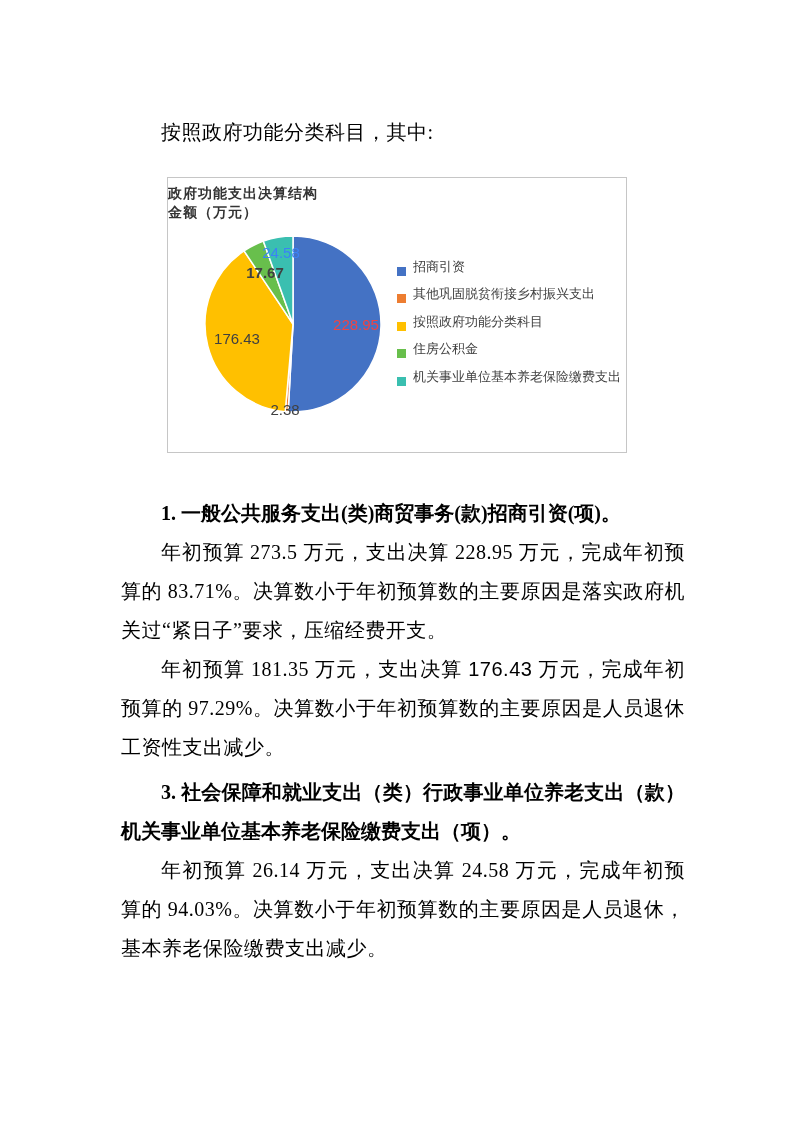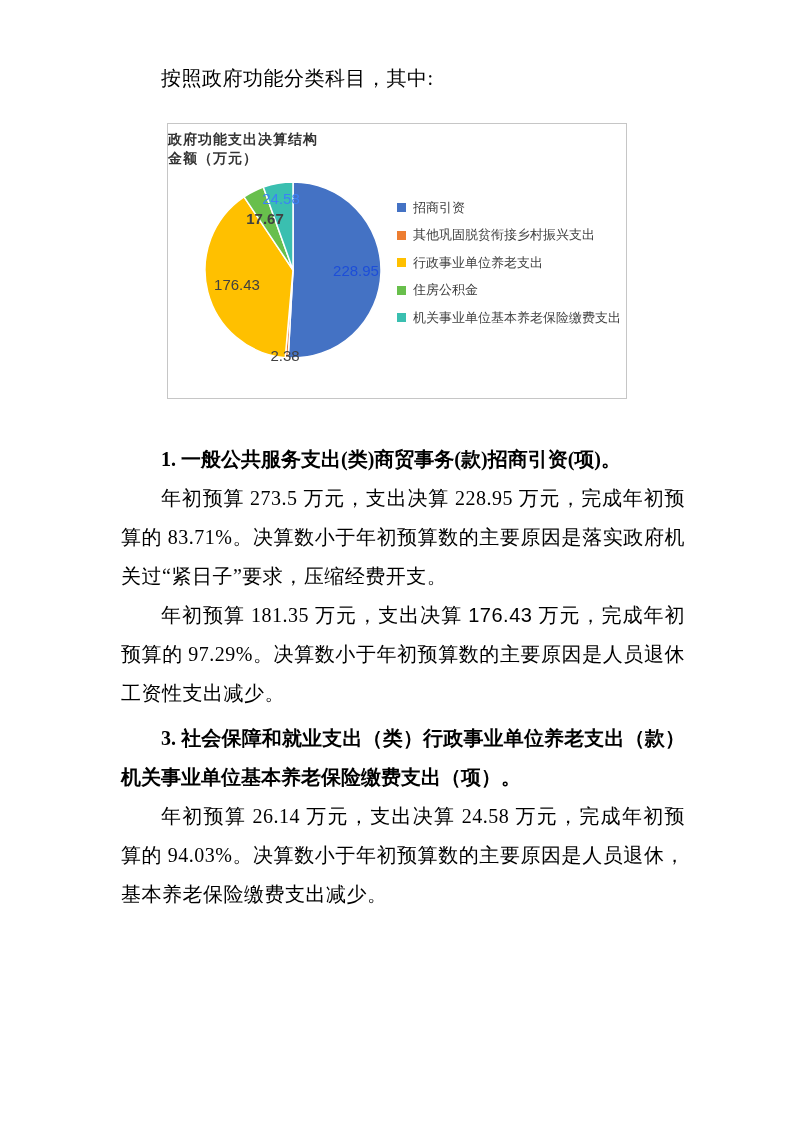--- a/index.html
+++ b/index.html
@@ -8,21 +8,21 @@
     width: 793px;
     height: 1122px;
     background: #ffffff;
     overflow: hidden;
     font-family: "Liberation Serif", "DejaVu Serif", serif;
     color: #000000;
   }
   
   .intro {
     margin: 0 108px 0 121px;
-    padding-top: 64px;
+    padding-top: 118px;
     text-indent: 2em;
     font-size: 20px;
     line-height: 28px;
     letter-spacing: 0.5px;
   }
   
   .chart-box {
     position: relative;
     margin: 31px 0 0 167px;
     width: 458px;
@@ -54,21 +54,21 @@
     font-size: 15px;
     color: #404040;
     white-space: nowrap;
   }
   .lbl0 { left: 188px; top: 146px; }
   .lbl1 { left: 117px; top: 231px; }
   .lbl2 { left:  69px; top: 160px; }
   .lbl3 { left:  97px; top:  94px; font-weight: bold; }
   .lbl4 { left: 113px; top:  74px; }
   .legend { position: absolute; left: 229px; top: 70px; }
-  .legend-row { display: flex; align-items: center; height: 27.5px; }
+  .legend-row { display: flex; align-items: flex-end; height: 27.5px; }
   .legend-marker { width: 9px; height: 9px; margin-right: 7px; flex: none; }
   .legend-label {
     font-family: "Liberation Sans", "DejaVu Sans", sans-serif;
     font-size: 13px;
     color: #404040;
     white-space: nowrap;
   }
   
   .bodytext {
     margin: 41px 108px 0 121px;
@@ -96,38 +96,38 @@
     </div>
 
     <svg id="pie-svg" viewBox="0 0 180 180">
         <path d="M 90 90 L 90 2 A 88 88 0 1 1 85.15529033057408 177.86653963949516 Z" fill="#4472C4" stroke="#ffffff" stroke-width="1.5" stroke-linejoin="round"></path>
         <path d="M 90 90 L 85.15529033057408 177.86653963949516 A 88 88 0 0 1 82.23866817273556 177.65706890072866 Z" fill="#ED7D31" stroke="#ffffff" stroke-width="1.5" stroke-linejoin="round"></path>
         <path d="M 90 90 L 82.23866817273556 177.65706890072866 A 88 88 0 0 1 41.046944462379955 16.872724968513367 Z" fill="#FFC000" stroke="#ffffff" stroke-width="1.5" stroke-linejoin="round"></path>
         <path d="M 90 90 L 41.046944462379955 16.872724968513367 A 88 88 0 0 1 60.388310925632425 7.131743893315942 Z" fill="#68BF4C" stroke="#ffffff" stroke-width="1.5" stroke-linejoin="round"></path>
         <path d="M 90 90 L 60.388310925632425 7.131743893315942 A 88 88 0 0 1 90.00000000000013 2 Z" fill="#3ABFB0" stroke="#ffffff" stroke-width="1.5" stroke-linejoin="round"></path>
       </svg>
 
-    <div class="lbl lbl0" style="color: #1d4ed8;">228.95</div>
+    <div class="lbl lbl0" style="color: #ef4444;">228.95</div>
     <div class="lbl lbl1" style="color: rgb(64, 64, 64);">2.38</div>
     <div class="lbl lbl2" style="color: rgb(64, 64, 64);">176.43</div>
     <div class="lbl lbl3" style="color: rgb(64, 64, 64);">17.67</div>
     <div class="lbl lbl4" style="color: #3b82f6;">24.58</div>
 
     <div class="legend">
       <div class="legend-row">
         <span class="legend-marker" style="background: rgb(68, 114, 196);"></span>
         <span class="legend-label">招商引资</span>
       </div>
       <div class="legend-row">
         <span class="legend-marker" style="background: rgb(237, 125, 49);"></span>
         <span class="legend-label">其他巩固脱贫衔接乡村振兴支出</span>
       </div>
       <div class="legend-row">
         <span class="legend-marker" style="background: rgb(255, 192, 0);"></span>
-        <span class="legend-label">行政事业单位养老支出</span>
+        <span class="legend-label">按照政府功能分类科目</span>
       </div>
       <div class="legend-row">
         <span class="legend-marker" style="background: rgb(104, 191, 76);"></span>
         <span class="legend-label">住房公积金</span>
       </div>
       <div class="legend-row">
         <span class="legend-marker" style="background: rgb(58, 191, 176);"></span>
         <span class="legend-label">机关事业单位基本养老保险缴费支出</span>
       </div>
     </div>

